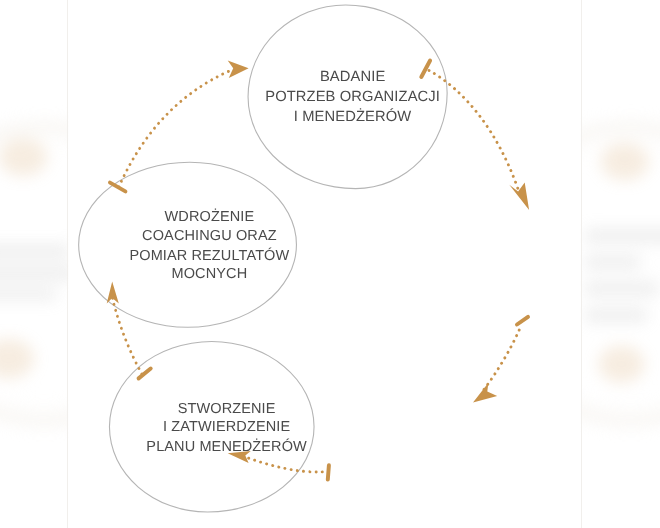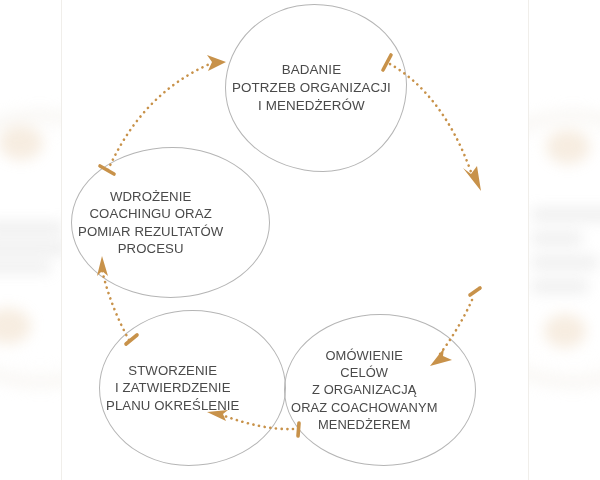--- a/index.html
+++ b/index.html
@@ -62,21 +62,21 @@
     background: #f0eeea;
   }
 
   
   .node {
     position: absolute;
     border: 1.3px solid #b5b5b5;
     background: rgba(255,255,255,0.0);
     display: flex;
     align-items: center;
-    justify-content: flex-start;
+    justify-content: flex-end;
     box-sizing: border-box;
   }
   .node-label {
     color: #4a4a4a;
     font-size: 13.2px;
     line-height: 1.32;
     text-align: center;
     letter-spacing: .1px;
     white-space: pre-line;
     padding: 0 6px;
@@ -141,39 +141,32 @@
     <div class="wm-seam" style="left:0;"></div>
   </div>
 
   <div class="node" id="n-badanie">
     <div class="node-label">BADANIE
 POTRZEB ORGANIZACJI
 I MENEDŻERÓW</div>
   </div>
 
 
-  <div class="node" id="n-omowienie">
-    <div class="node-label">OMÓWIENIE
-CELÓW
-Z ORGANIZACJĄ
-ORAZ COACHOWANYM
-MENEDŻEREM</div>
-  </div>
 
   <div class="node" id="n-stworzenie">
     <div class="node-label">STWORZENIE
 I ZATWIERDZENIE
-PLANU OKREŚLENIE</div>
+PLANU MENEDŻERÓW</div>
   </div>
 
   <div class="node" id="n-wdrozenie">
     <div class="node-label">WDROŻENIE
 COACHINGU ORAZ
 POMIAR REZULTATÓW
-PROCESU</div>
+MOCNYCH</div>
   </div>
 
   <svg id="arrows" viewBox="0 0 600 480">
 
     <g>
       <path class="arrow-path" d="M 108 170 C 128 125, 160 85, 212 63" stroke="#c8924a" stroke-width="2.6" stroke-dasharray="0.1 5.6"></path>
       <path d="M 100 166 L 114 174" stroke="#c8924a" stroke-width="3.6" stroke-linecap="round" fill="none"></path>
       <path d="M 207 55 L 226 62 L 208 71 L 212 62 Z" fill="#c8924a"></path>
     </g>
 

